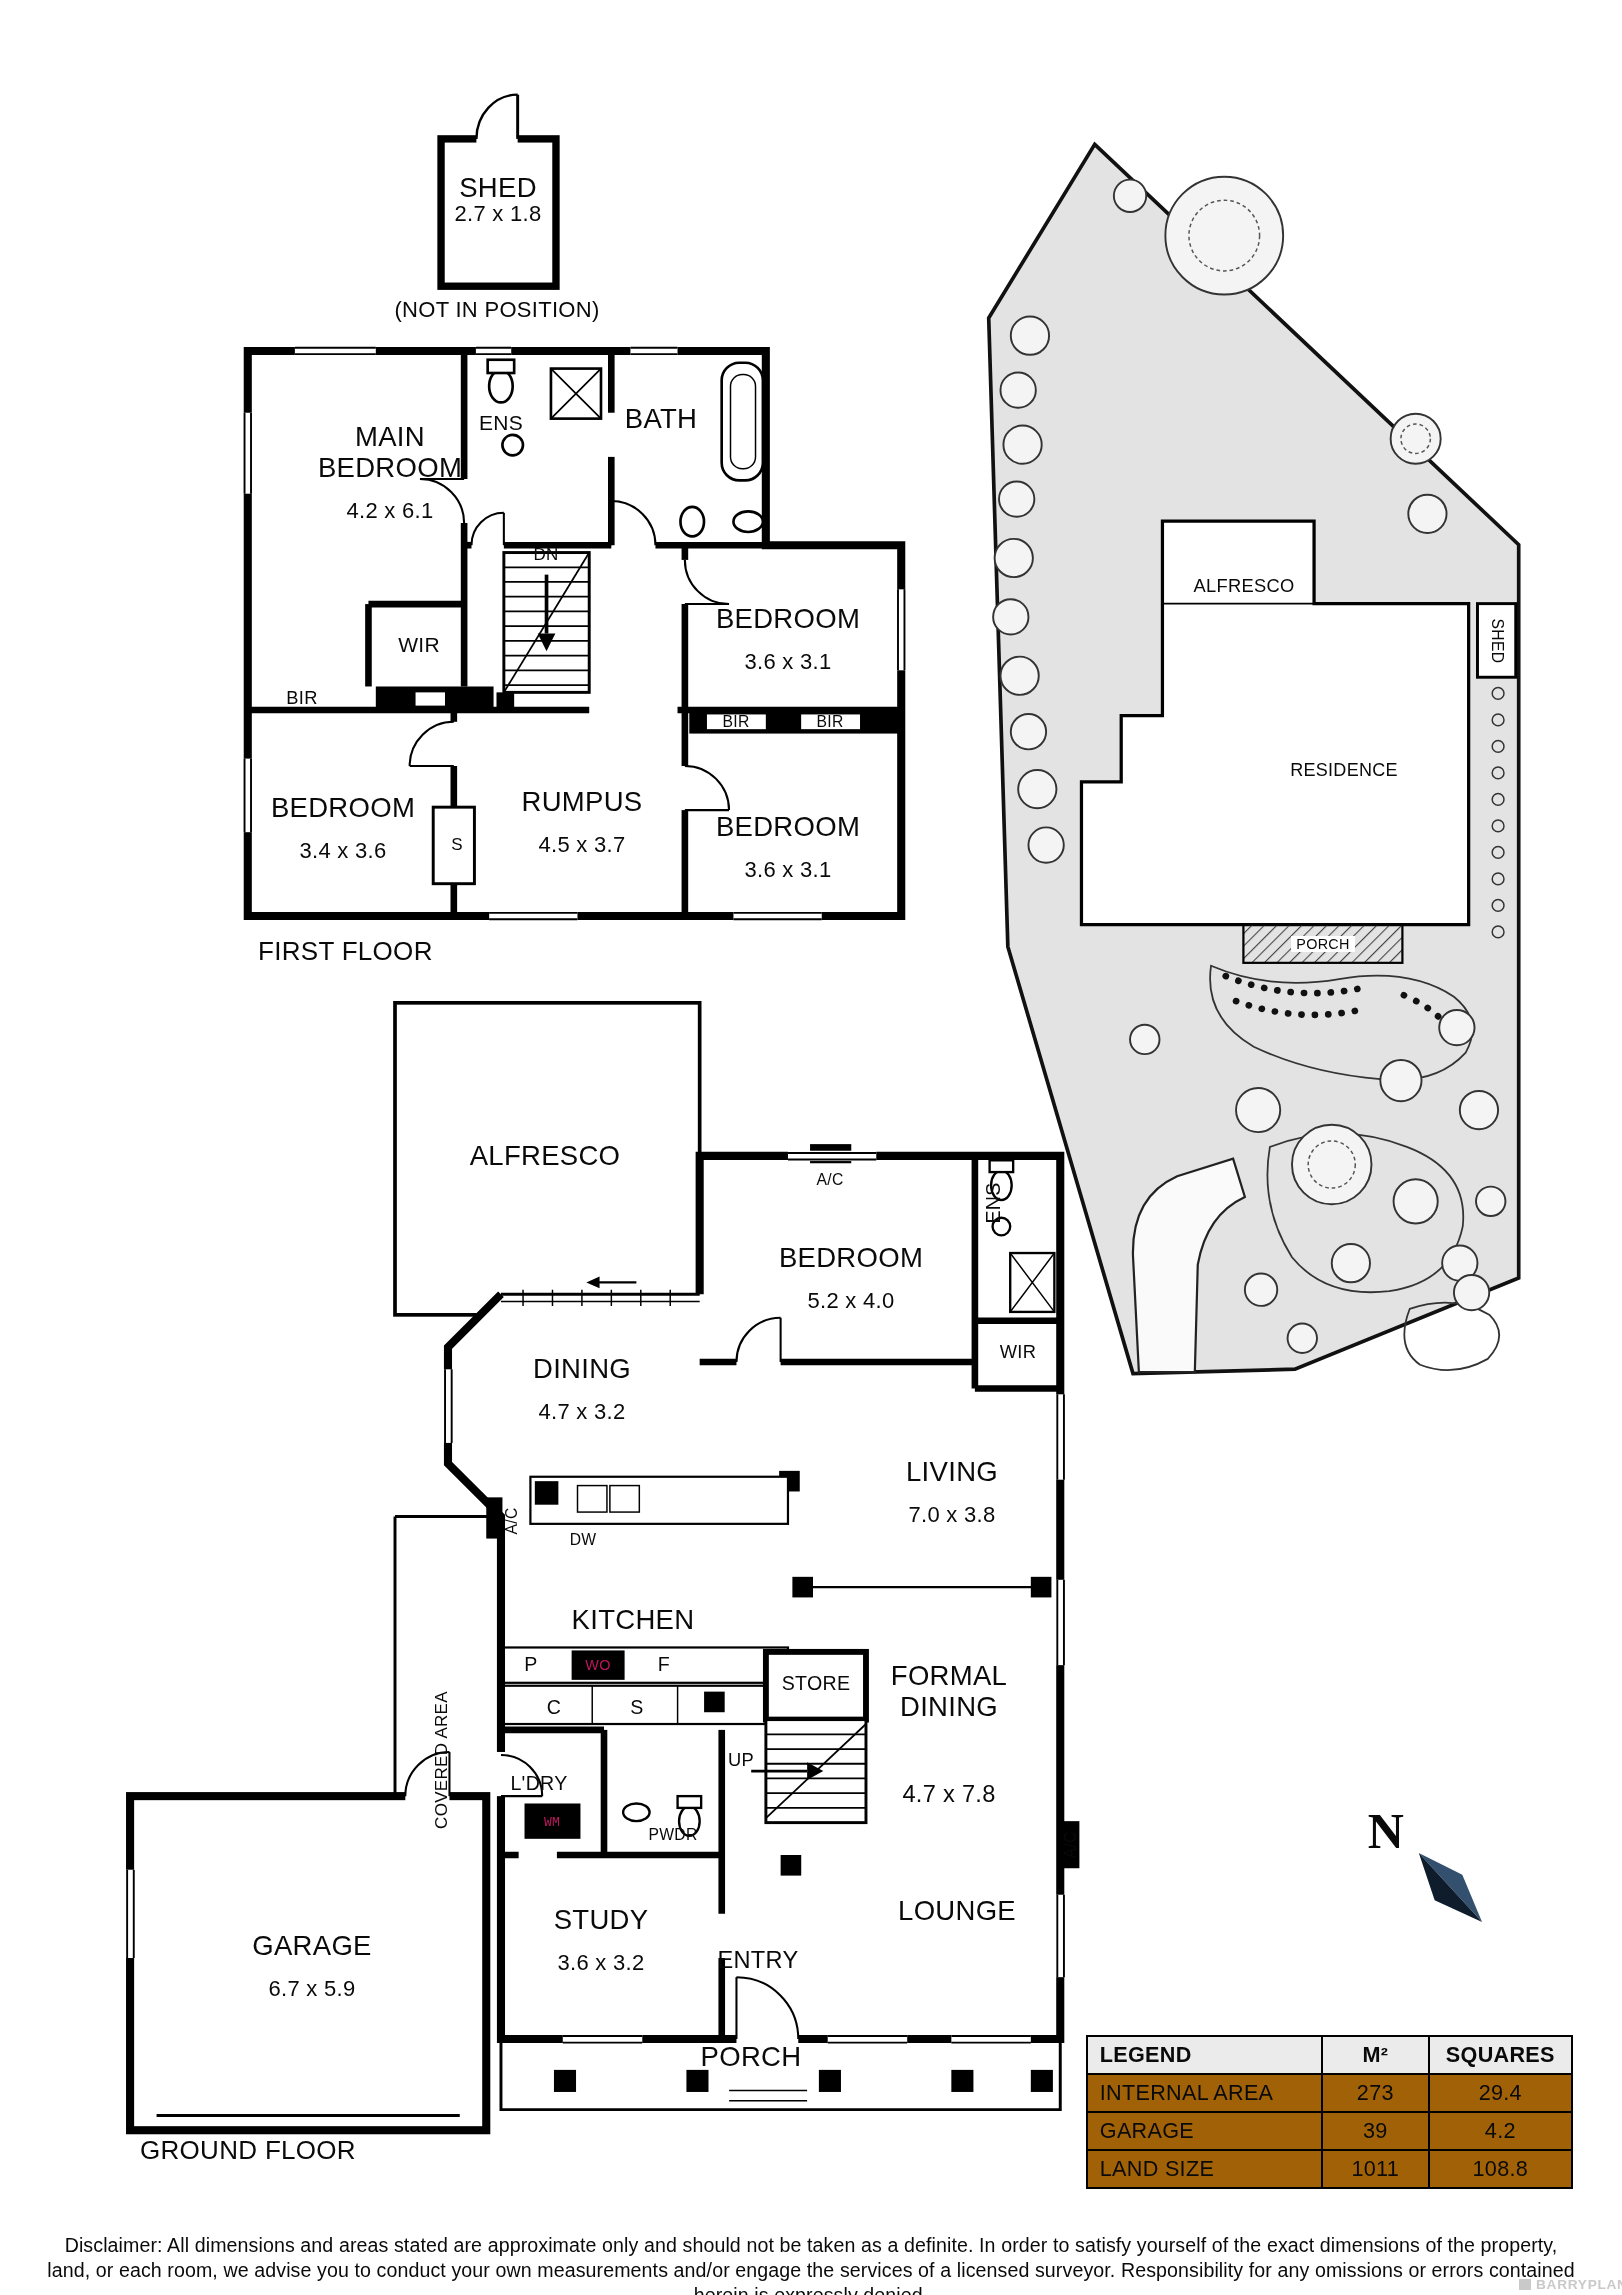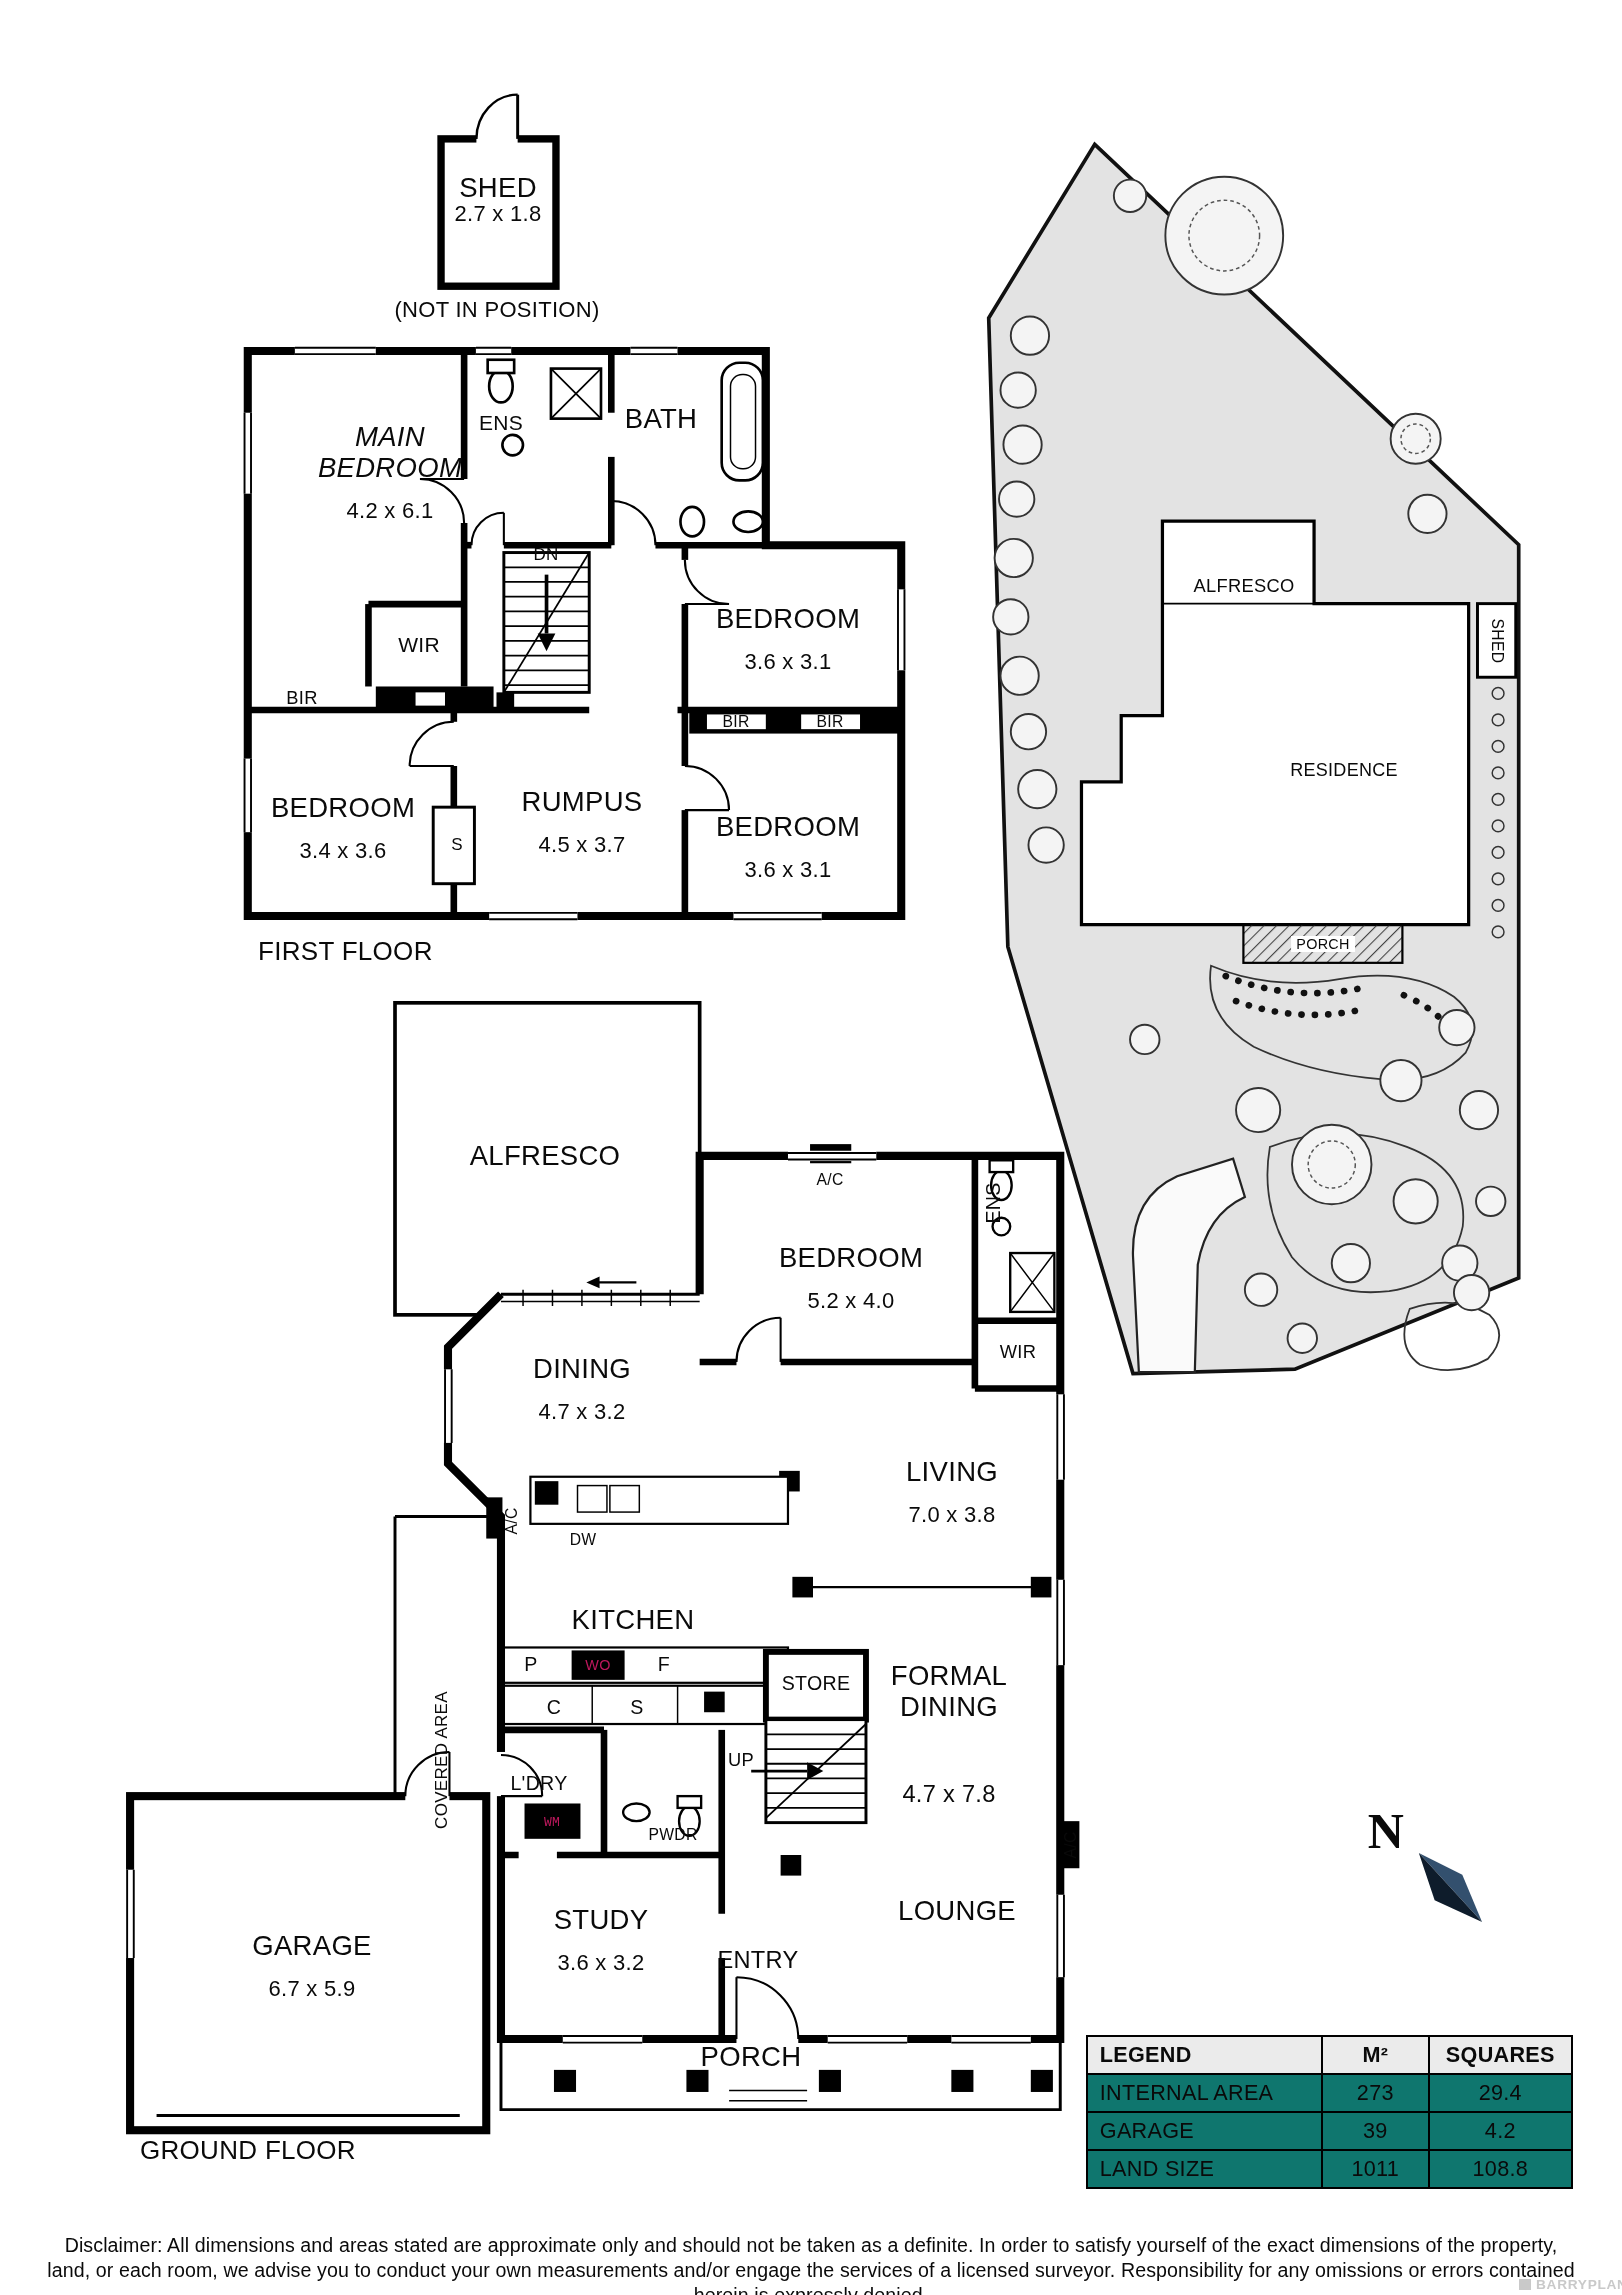--- a/index.html
+++ b/index.html
@@ -5,30 +5,30 @@
   html,body{margin:0;padding:0;background:#fff;}
   #page{position:relative;width:1622px;height:2295px;background:#ffffff;overflow:hidden;
         font-family:"Liberation Sans",sans-serif;color:#0a0a0a;}
   .abs{position:absolute;}
   .lbl{position:absolute;transform:translate(-50%,-50%);white-space:nowrap;text-align:center;letter-spacing:0.3px;}
   .rotccw{transform:translate(-50%,-50%) rotate(-90deg);}
   .rotcw{transform:translate(-50%,-50%) rotate(90deg);}
   .room{position:absolute;transform:translate(-50%,-50%);text-align:center;letter-spacing:0.3px;}
   .room .nm{font-size:27.5px;line-height:1.12;white-space:nowrap;}
   .room .dm{font-size:22px;margin-top:14px;white-space:nowrap;}
-  .room.wrap300 .nm{white-space:normal;width:196px;margin:13px auto;font-style:italic;}
+  .room.wrap300 .nm{white-space:normal;width:196px;margin:13px auto;}
   .room.wrap225 .nm{white-space:normal;width:147px;margin:0 auto;}
   .f76{font-size:50px;font-family:"Liberation Serif",serif;font-weight:bold;}
   .f42{font-size:27.5px;} .f40{font-size:18px;} .f36{font-size:23.6px;} .f34{font-size:22px;}
   .f32{font-size:21px;} .f30{font-size:19.6px;} .f28{font-size:18.3px;} .f26{font-size:17px;}
   .f24{font-size:15.7px;} .f22{font-size:14.4px;} .f20{font-size:13px;font-family:Liberation Mono, monospace;}
   .whitebg{background:#fff;padding:0 5.2px;}
   .wtxt{color:#be185d;}
   .title{position:absolute;font-size:26px;letter-spacing:0.3px;}
-  table.legend{position:absolute;border-collapse:collapse;background:#0f766e;}
+  table.legend{position:absolute;border-collapse:collapse;background:#a16207;}
   table.legend th,table.legend td{border:2px solid #000;height:34px;font-size:21.6px;letter-spacing:0.3px;}
   table.legend th{background:#ebebeb;font-weight:bold;}
   table.legend th:first-child,table.legend td:first-child{text-align:left;padding-left:11.8px;width:220px;}
   table.legend th:nth-child(2),table.legend td:nth-child(2){text-align:center;width:103px;}
   table.legend th:nth-child(3),table.legend td:nth-child(3){text-align:center;width:139px;}
   .disclaimer{position:absolute;left:0;top:2233px;width:1622px;text-align:center;}
   .disclaimer .inner{max-width:1531px;margin:0 auto;font-size:19.6px;line-height:1.28;letter-spacing:0.1px;}
   .wm-row{position:absolute;left:1519px;top:2277px;display:flex;align-items:center;gap:5.2px;color:#c9c9c9;font-size:13.7px;font-weight:bold;letter-spacing:0.7px;}
   .wm-logo{width:11.8px;height:11.8px;background:#c9c9c9;display:inline-block;}
 </style>

